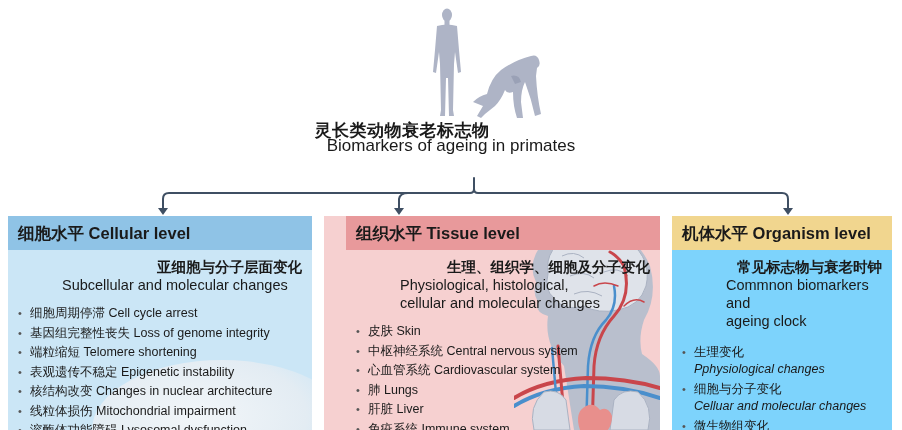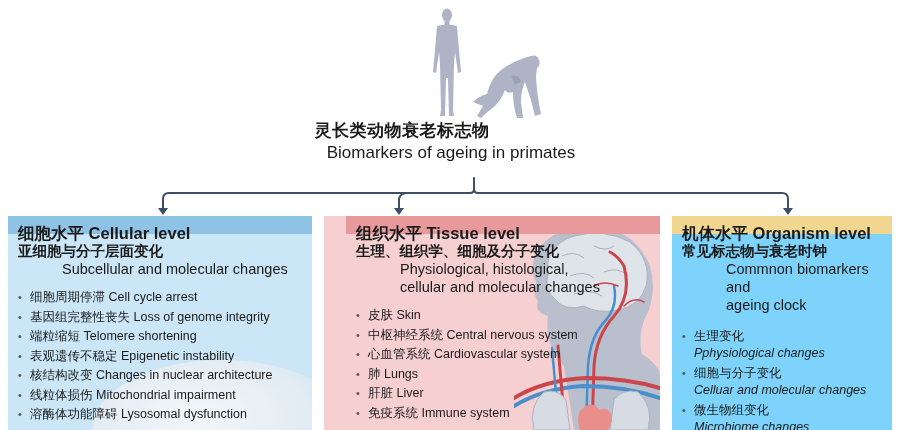--- a/index.html
+++ b/index.html
@@ -1,28 +1,28 @@
 <!DOCTYPE html>
 <html><head>
 <meta charset="utf-8">
 <style>
   * { box-sizing: border-box; margin: 0; padding: 0; }
   html, body { width: 902px; height: 430px; overflow: hidden; background: #ffffff; }
   body { position: relative; font-family: "Liberation Sans", "DejaVu Sans", sans-serif; color: #1a1a1a; }
 
   .figures { position: absolute; left: 425px; top: 6px; width: 120px; height: 112px; }
   .title-zh { position: absolute; left: 0; width: 804px; top: 119px; text-align: center; font-size: 17px; font-weight: bold; letter-spacing: 0.5px; }
-  .title-en { position: absolute; left: 0; width: 902px; top: 143px; text-align: center; font-size: 17px; }
+  .title-en { position: absolute; left: 0; width: 902px; top: 136px; text-align: center; font-size: 17px; }
 
   .bracket { position: absolute; left: 0; top: 170px; width: 902px; height: 46px; }
 
   .panel { position: absolute; top: 216px; height: 214px; overflow: hidden; }
-  .panel-header { height: 18px; padding: 7px 10px 0 10px; font-size: 16.5px; font-weight: bold; white-space: nowrap; position: relative; z-index: 2; }
+  .panel-header { height: 34px; padding: 7px 10px 0 10px; font-size: 16.5px; font-weight: bold; white-space: nowrap; position: relative; z-index: 2; }
   .panel-body { padding: 8px 10px 0 10px; position: relative; z-index: 2; }
-  .sub-zh { font-size: 14.5px; font-weight: bold; line-height: 18px; }
+  .sub-zh { font-size: 14.5px; font-weight: bold; line-height: 18px; text-align: right; }
   .sub-en { font-size: 14.5px; line-height: 18px; margin-left: 44px; }
   ul.items { list-style: none; margin-top: 10px; }
   ul.items li { font-size: 12.5px; line-height: 19.5px; white-space: nowrap; position: relative; padding-left: 12px; }
   ul.items li::before { content: "•"; position: absolute; left: 0; top: 0; color: #555; font-size: 11px; }
 
   #panel-cellular { left: 8px; width: 304px; background: #cbe6f6; }
   #panel-cellular .panel-header { background: #8fc3e6; }
   #panel-cellular .swoosh { position: absolute; right: -40px; bottom: -70px; width: 260px; height: 140px; border-radius: 50%; background: radial-gradient(ellipse at 40% 40%, #f2f6f9 0%, #e3ecf3 50%, rgba(203,230,246,0) 75%); z-index: 1; }
 
   #panel-tissue { left: 324px; width: 336px; background: #f6d0d0; padding-left: 22px; }

